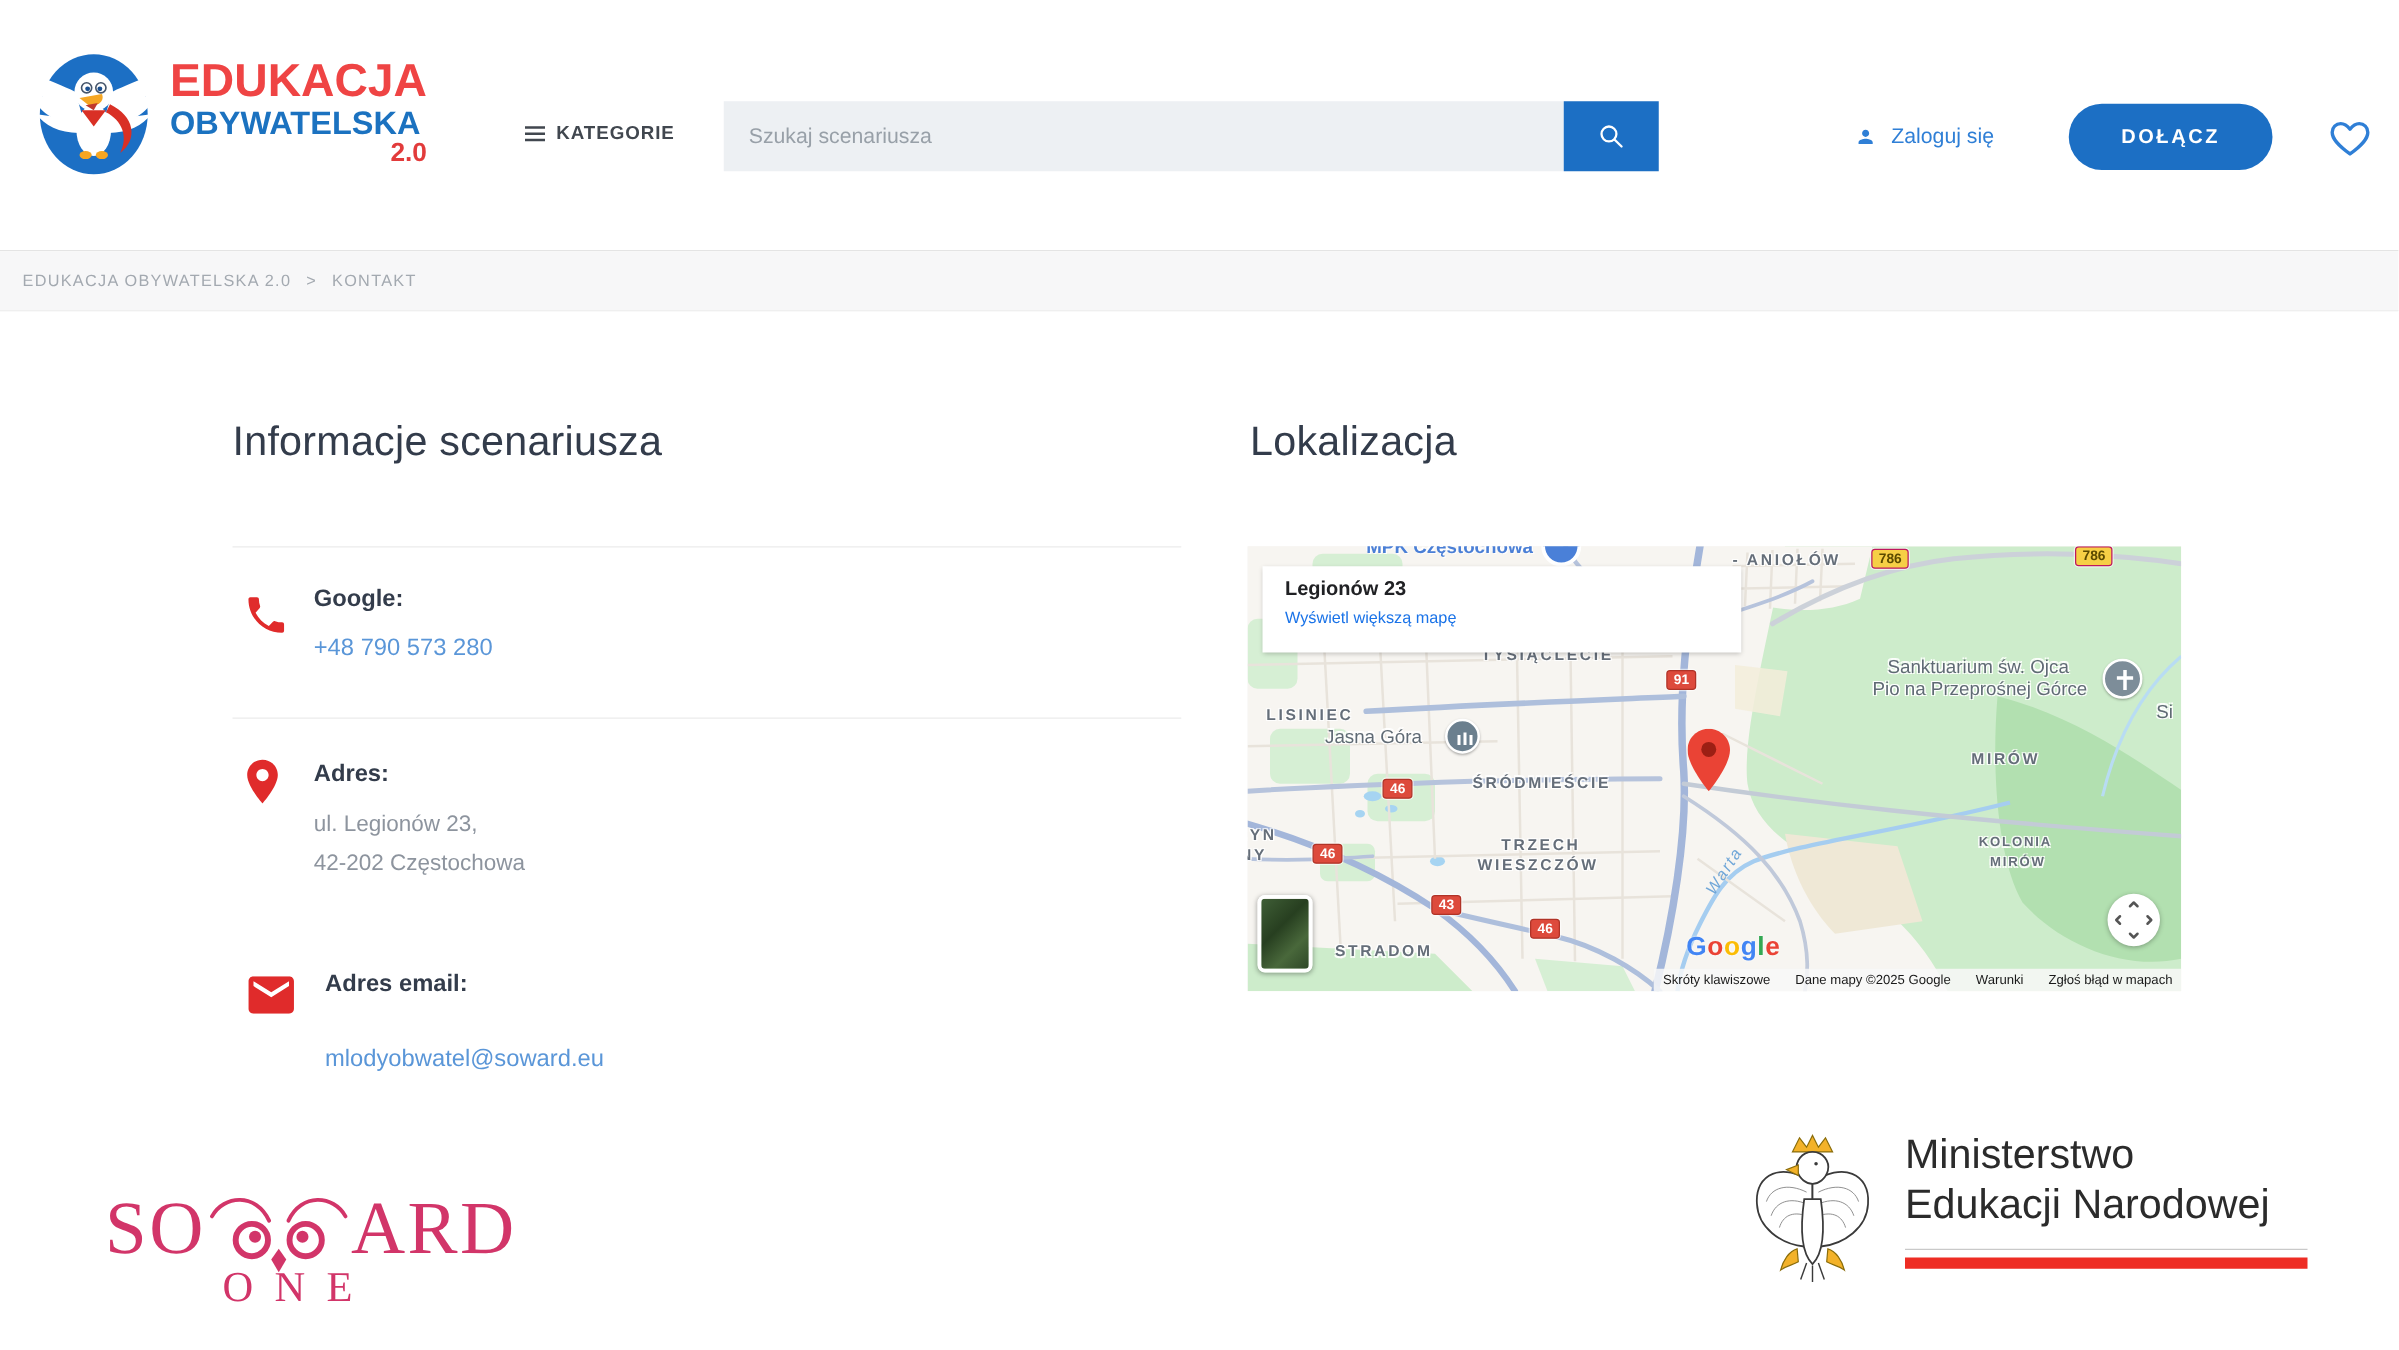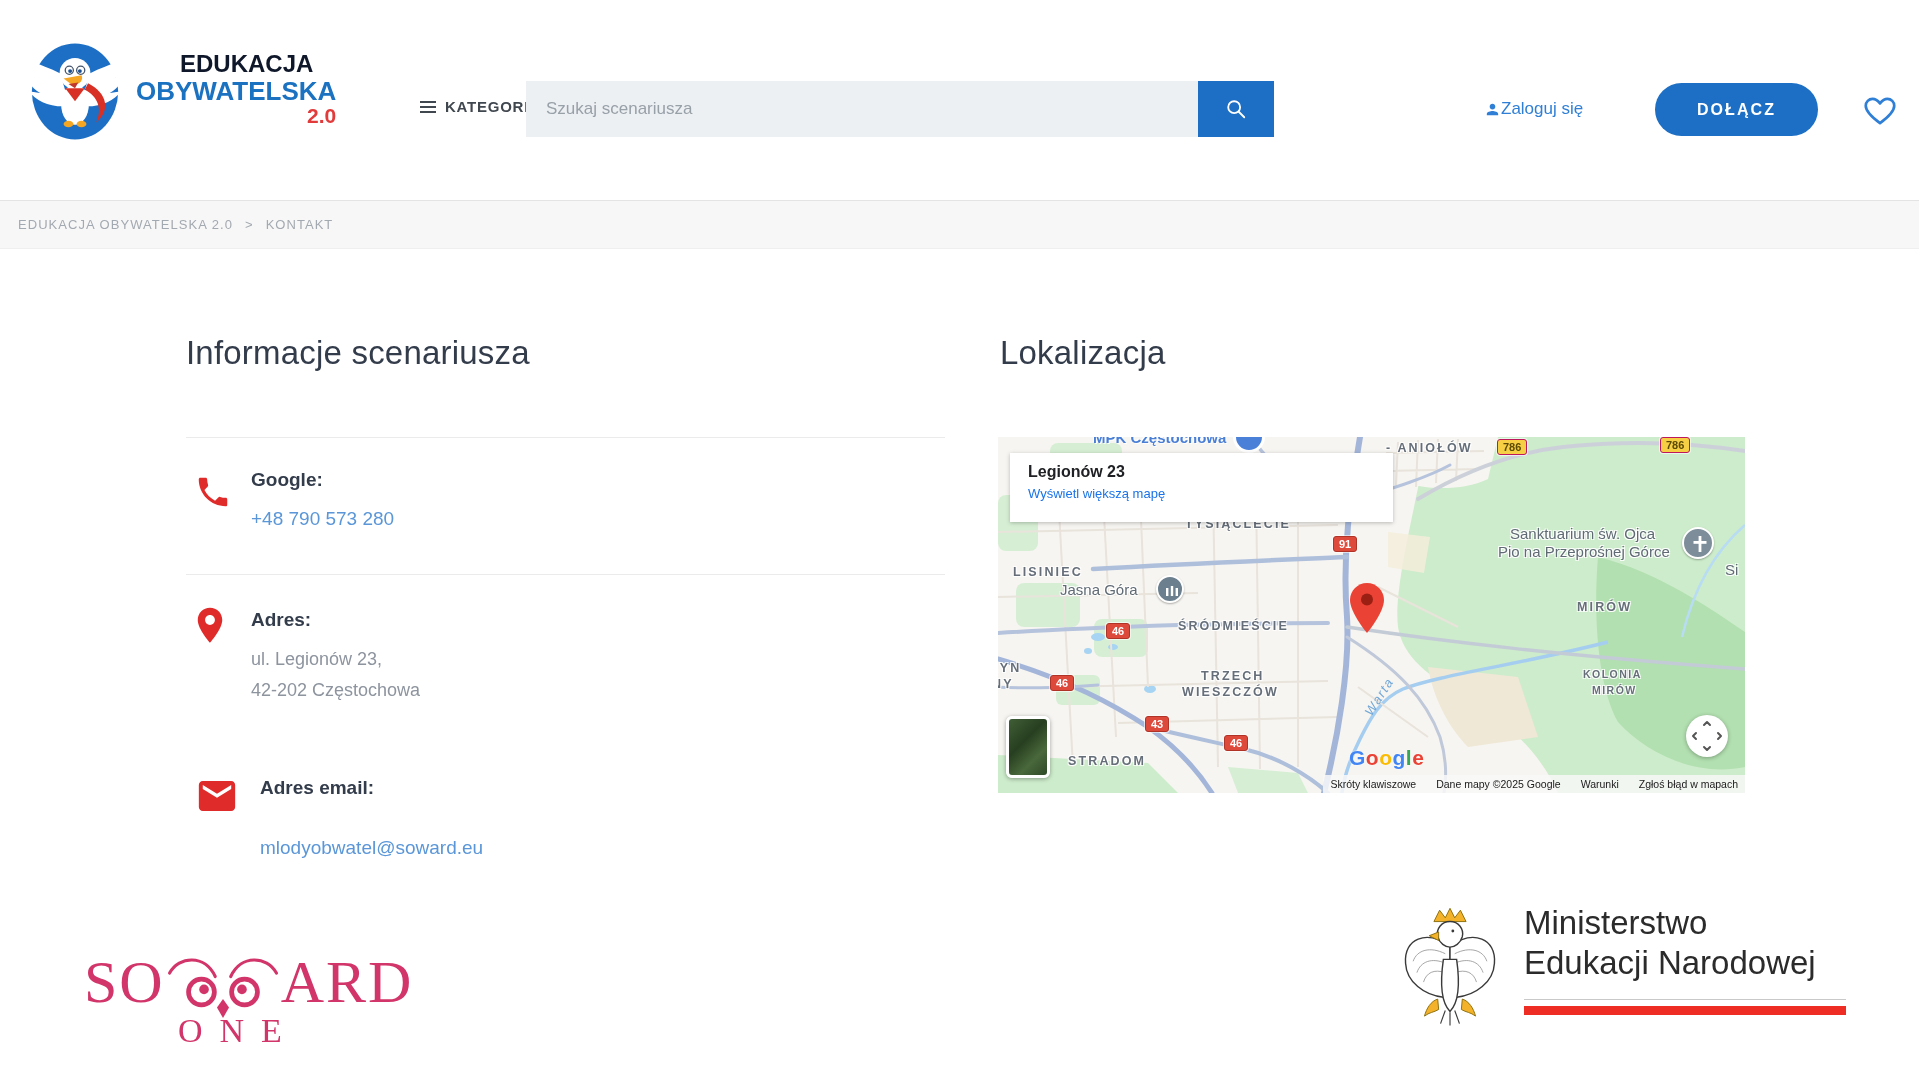--- a/index.html
+++ b/index.html
@@ -5,37 +5,37 @@
   html,body{margin:0;padding:0;background:#fff;}
   .page{position:relative;width:1919px;height:1080px;overflow:hidden;background:#fff;
         font-family:"Liberation Sans",sans-serif;}
   .abs{position:absolute;}
 
   
   .site-header{position:absolute;left:0;top:0;width:1919px;height:200px;background:#fff;
                border-bottom:1px solid #e4e4e4;}
   .logo{position:absolute;left:18px;top:28px;display:flex;align-items:center;cursor:pointer;}
   .logo-text{margin-left:4px;line-height:1;}
-  .logo-l1{font-size:24px;font-weight:800;color:#0f172a;letter-spacing:0px;margin-left:44px;}
+  .logo-l1{font-size:37px;font-weight:800;color:#ef4444;letter-spacing:0px;}
   .logo-l2{font-size:26px;font-weight:800;color:#1b72c0;letter-spacing:0px;margin-top:2px;}
   .logo-l3{font-size:21px;font-weight:800;color:#e23b3b;text-align:right;margin-top:1px;}
 
   .kategorie{position:absolute;left:420px;top:98px;display:flex;align-items:center;gap:9px;cursor:pointer;}
   .burger{display:inline-flex;flex-direction:column;gap:3px;}
   .burger i{display:block;width:16px;height:2px;background:#41474f;}
   .kategorie-label{font-size:15px;font-weight:700;color:#41474f;letter-spacing:.05em;}
 
-  .search{position:absolute;left:526px;top:81px;width:748px;height:56px;display:flex;}
+  .search{position:absolute;left:579px;top:81px;width:748px;height:56px;display:flex;}
   .search input{flex:1;height:56px;border:none;outline:none;background:#edf0f3;
                 padding:0 20px;font-size:17px;color:#3c4750;font-family:"Liberation Sans",sans-serif;}
   .search input::placeholder{color:#98a0a8;}
   .search-btn{width:76px;height:56px;border:none;background:#1c6fc4;cursor:pointer;
               display:flex;align-items:center;justify-content:center;}
 
-  .login{position:absolute;left:1484px;top:99px;display:flex;align-items:center;gap:0;cursor:pointer;}
+  .login{position:absolute;left:1484px;top:99px;display:flex;align-items:center;gap:12px;cursor:pointer;}
   .login-label{font-size:17px;color:#2f7fd6;font-weight:500;}
 
   .join-btn{position:absolute;left:1655px;top:83px;width:163px;height:53px;border:none;cursor:pointer;
             background:#1c6fc4;border-radius:27px;color:#fff;font-size:16px;font-weight:700;
             letter-spacing:.13em;font-family:"Liberation Sans",sans-serif;}
   .fav{position:absolute;left:1860px;top:91px;cursor:pointer;}
 
   
   .breadcrumb-bar{position:absolute;left:0;top:201px;width:1919px;height:47px;background:#f7f7f8;
                   border-bottom:1px solid #efefef;display:flex;align-items:center;}

